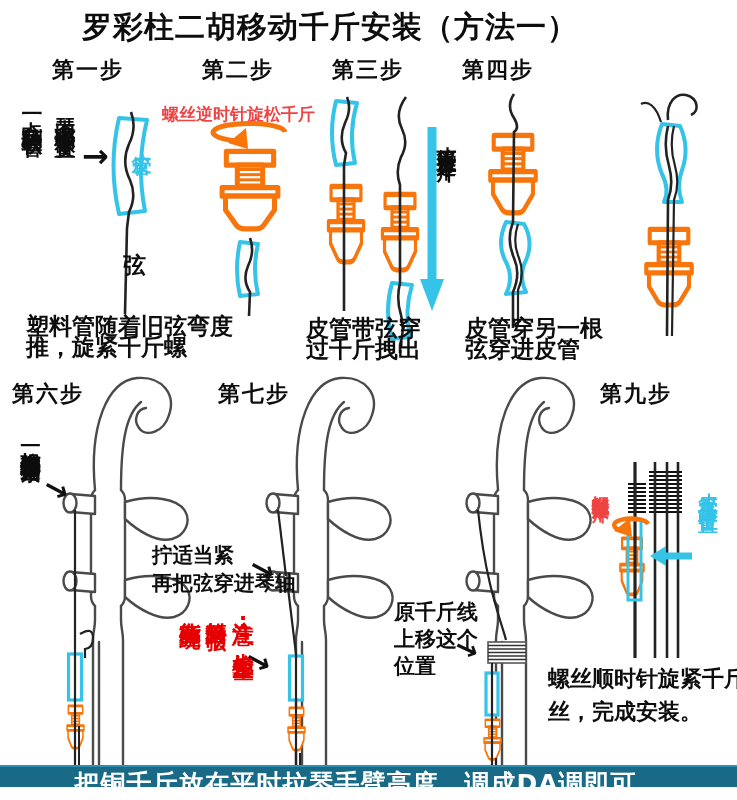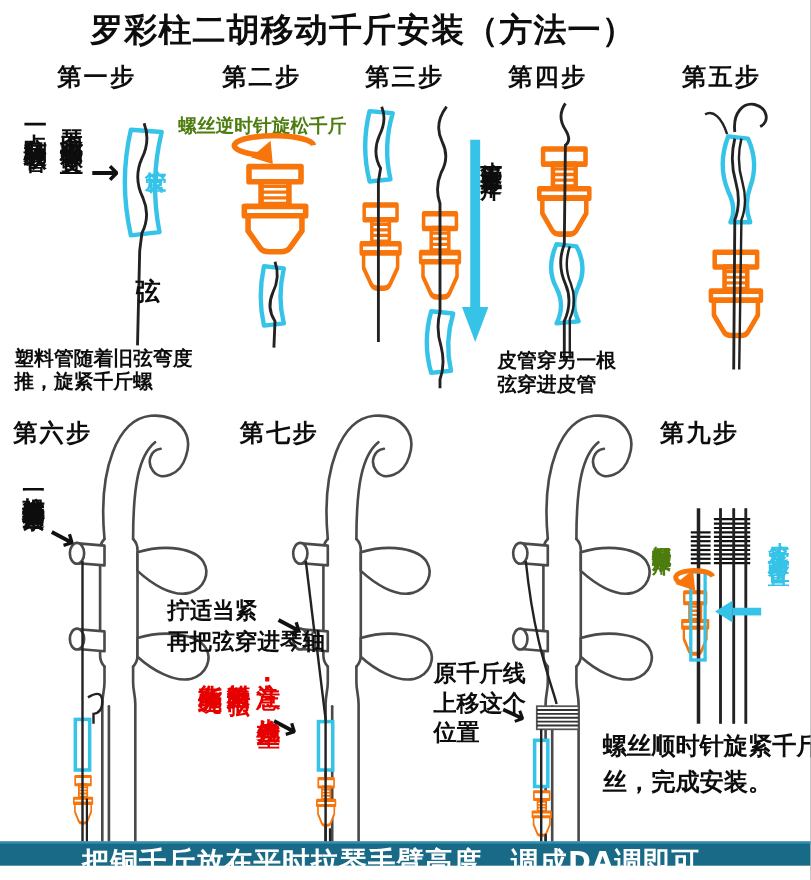--- a/index.html
+++ b/index.html
@@ -3,27 +3,27 @@
 <meta charset="utf-8">
 <style>
   html,body{margin:0;padding:0;background:#888;}
   .canvas{position:relative;width:737px;height:800px;background:#ffffff;overflow:hidden;
           font-family:"DejaVu Sans",sans-serif;color:#0d0d0d;}
   .title{position:absolute;left:0;top:7px;width:660px;text-align:center;
          font-size:30px;font-weight:800;letter-spacing:1px;}
   .hdr{position:absolute;font-size:22px;font-weight:800;letter-spacing:2px;white-space:nowrap;}
   .vt{position:absolute;writing-mode:vertical-rl;text-orientation:upright;
       font-weight:800;line-height:1;white-space:nowrap;}
-  .cap{position:absolute;font-weight:800;font-size:18px;line-height:21px;white-space:nowrap;}
+  .cap{position:absolute;font-weight:800;font-size:23px;line-height:21px;white-space:nowrap;margin-left:13px;}
   .note{position:absolute;font-weight:800;white-space:nowrap;}
   .arrow{position:absolute;font-weight:800;font-size:30px;color:#111;line-height:1;}
   .banner{position:absolute;left:0;top:765px;width:737px;height:22px;background:#196A87;
           border-top:2px solid #2e8fb0;box-sizing:border-box;text-align:center;}
   .banner span{color:#ffffff;font-weight:800;font-size:25px;line-height:33px;letter-spacing:1px;}
-  .c-orange{color:#4d7c0f;}
+  .c-orange{color:#ef4444;}
   .c-cyan{color:#35C3E8;}
   .c-red{color:#E60000;}
   svg{position:absolute;overflow:visible;}
 </style>
 </head>
 <body>
 
 <svg width="0" height="0" style="position:absolute" aria-hidden="true">
   <defs>
     <symbol id="qianjin" viewBox="0 0 90 100" preserveAspectRatio="none">
@@ -61,21 +61,20 @@
 </svg>
 
 <div class="canvas">
 
   <div class="title">罗彩柱二胡移动千斤安装（方法一）</div>
 
   <div class="hdr" style="left:52px;top:55px">第一步</div>
   <div class="hdr" style="left:202px;top:55px">第二步</div>
   <div class="hdr" style="left:332px;top:55px">第三步</div>
   <div class="hdr" style="left:462px;top:55px">第四步</div>
-  <div class="hdr" style="left:620px;top:55px">第五步</div>
 
   <div class="vt" style="left:54px;top:100px;font-size:21px;letter-spacing:3px">琴上旧弦稍微变直</div>
   <div class="vt" style="left:21px;top:102px;font-size:21px;letter-spacing:3px">一点防刺破软管</div>
   <div class="arrow" style="left:82px;top:140px;font-size:32px">→</div>
   <svg style="left:103px;top:110px" width="60" height="212" viewBox="0 0 60 212">
     <path d="M16,8 Q5,55 16,104 L42,101 Q33,55 44,10 Z" fill="#fff" stroke="#35C3E8" stroke-width="4" stroke-linejoin="round"></path>
     <path d="M28,2 Q34,18 26,34 Q18,52 27,70 Q34,86 26,102 L24,118 L22,204" fill="none" stroke="#222" stroke-width="2.6"></path>
   </svg>
   <div class="vt c-cyan" style="left:132px;top:138px;font-size:20px;letter-spacing:2px">皮管</div>
   <div class="note" style="left:123px;top:250px;font-size:23px">弦</div>
@@ -99,20 +98,24 @@
     <path d="M16,6 Q8,38 16,70 L35,68 Q28,38 37,8 Z" fill="#fff" stroke="#35C3E8" stroke-width="4" stroke-linejoin="round"></path>
     <path d="M72,188 Q64,216 72,244 L90,242 Q84,216 92,190 Z" fill="#fff" stroke="#35C3E8" stroke-width="4" stroke-linejoin="round"></path>
     <path d="M27,2 Q32,14 25,28 Q18,44 26,58 L24,70 L24,216" fill="none" stroke="#222" stroke-width="2.6"></path>
     <path d="M86,2 Q74,18 82,34 Q89,48 81,62 Q75,76 80,90 L80,188 Q76,204 81,220 Q85,236 80,250 L80,258" fill="none" stroke="#222" stroke-width="2.6"></path>
   </svg>
   <svg style="left:419px;top:127px" width="26" height="188" viewBox="0 0 26 188">
     <line x1="13" y1="0" x2="13" y2="156" stroke="#35C3E8" stroke-width="9"></line>
     <polygon points="1,152 25,152 13,184" fill="#35C3E8"></polygon>
   </svg>
   <div class="vt" style="left:437px;top:131px;font-size:20px;letter-spacing:2px">皮管下滑穿过千斤</div>
+  <div class="cap" style="left:293px;top:318px">
+    <div>皮管带弦穿</div>
+    <div>过千斤拽出</div>
+  </div>
 
   <svg style="left:468px;top:92px" width="92" height="240" viewBox="0 0 92 240">
     <use href="#qianjin" x="14" y="40" width="62" height="86"></use>
     <path d="M38,130 Q28,152 38,170 Q46,186 38,202 L58,200 Q50,184 58,168 Q66,150 56,132 Z" fill="#fff" stroke="#35C3E8" stroke-width="4" stroke-linejoin="round"></path>
     <path d="M46,2 Q38,14 46,26 Q52,36 46,40 L45,130 Q38,148 46,166 Q53,182 45,200 L45,236" fill="none" stroke="#222" stroke-width="2.6"></path>
     <path d="M50,132 Q44,150 51,166 Q57,182 50,198 L50,234" fill="none" stroke="#222" stroke-width="2.2"></path>
   </svg>
   <div class="cap" style="left:452px;top:318px">
     <div>皮管穿另一根</div>
     <div>弦穿进皮管</div>

